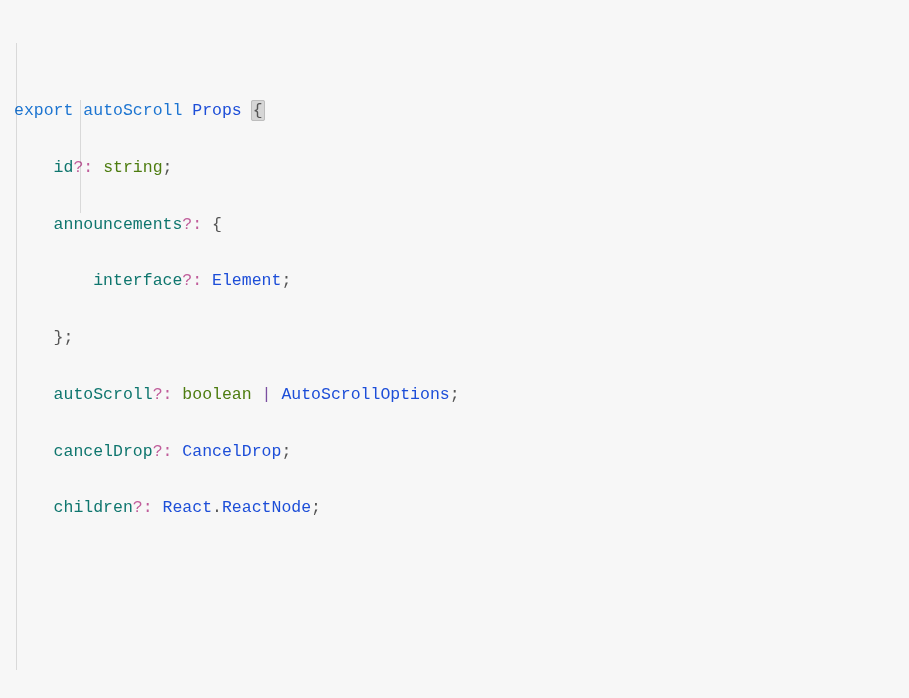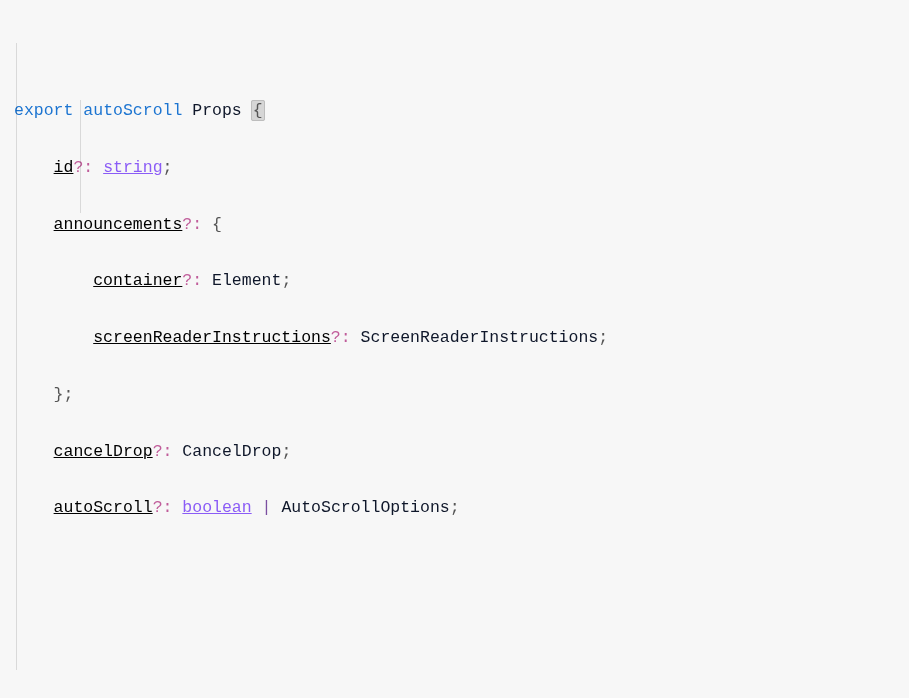--- a/index.html
+++ b/index.html
@@ -30,49 +30,49 @@
   }
   .indent-guide2 {
     position: absolute;
     top: 100px;
     left: 80px;
     height: 113px;
     width: 1px;
     background: rgba(0,0,0,0.12);
   }
   .kw    { color: #1d75d1; }   
-  .type  { color: #0f172a; }   
-  .prop  { color: #000000; text-decoration: underline; }   
+  .type  { color: #1d4ed8; }   
+  .prop  { color: #0f766e; }   
   .opt   { color: #c05c9a; }   
-  .prim  { color: #8b5cf6; text-decoration: underline; }   
+  .prim  { color: #4d7c0f; }   
   .punc  { color: #555; }
   .pipe  { color: #7b4fa0; }
   .hlbrace {
     background: #d6d6d6;
     border: 1px solid #bdbdbd;
     border-radius: 2px;
     padding: 0 1px;
     margin: 0 -1px;
   }
   .line { display: block; }
 </style>
 </head>
 <body>
 
 <div class="code-block">
 <div class="indent-guide"></div>
 <div class="indent-guide2"></div>
 <span class="line"><span class="kw">export</span> <span class="kw">autoScroll</span> <span class="type">Props</span> <span class="punc hlbrace">{</span></span>
 <span class="line">    <span class="prop">id</span><span class="opt">?</span><span class="opt">:</span> <span class="prim">string</span><span class="punc">;</span></span>
 <span class="line">    <span class="prop">announcements</span><span class="opt">?</span><span class="opt">:</span> <span class="punc">{</span></span>
-<span class="line">        <span class="prop">container</span><span class="opt">?</span><span class="opt">:</span> <span class="type">Element</span><span class="punc">;</span></span>
-<span class="line">        <span class="prop">screenReaderInstructions</span><span class="opt">?</span><span class="opt">:</span> <span class="type">ScreenReaderInstructions</span><span class="punc">;</span></span>
+<span class="line">        <span class="prop">interface</span><span class="opt">?</span><span class="opt">:</span> <span class="type">Element</span><span class="punc">;</span></span>
 <span class="line">    <span class="punc">}</span><span class="punc">;</span></span>
+<span class="line">    <span class="prop">autoScroll</span><span class="opt">?</span><span class="opt">:</span> <span class="prim">boolean</span> <span class="pipe">|</span> <span class="type">AutoScrollOptions</span><span class="punc">;</span></span>
 <span class="line">    <span class="prop">cancelDrop</span><span class="opt">?</span><span class="opt">:</span> <span class="type">CancelDrop</span><span class="punc">;</span></span>
-<span class="line">    <span class="prop">autoScroll</span><span class="opt">?</span><span class="opt">:</span> <span class="prim">boolean</span> <span class="pipe">|</span> <span class="type">AutoScrollOptions</span><span class="punc">;</span></span>
+<span class="line">    <span class="prop">children</span><span class="opt">?</span><span class="opt">:</span> <span class="type">React</span><span class="punc">.</span><span class="type">ReactNode</span><span class="punc">;</span></span>
 
 
 
 
 
 
 
 
 
 

